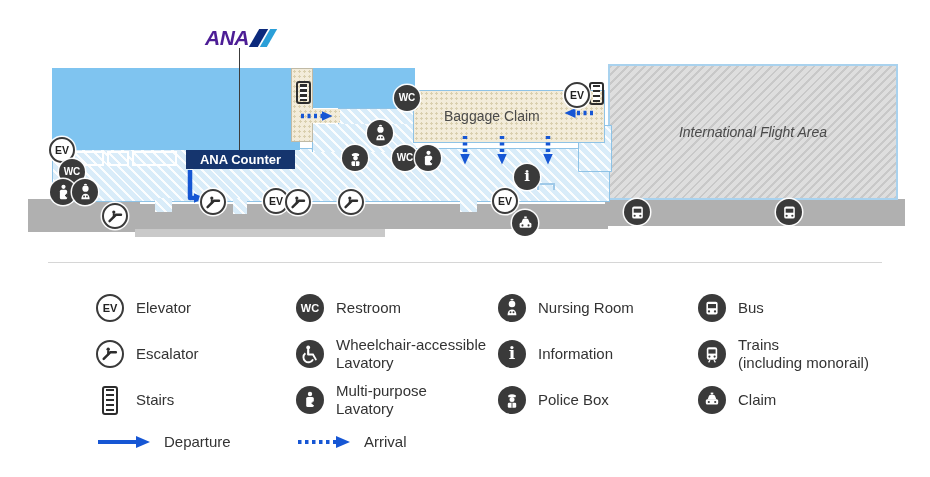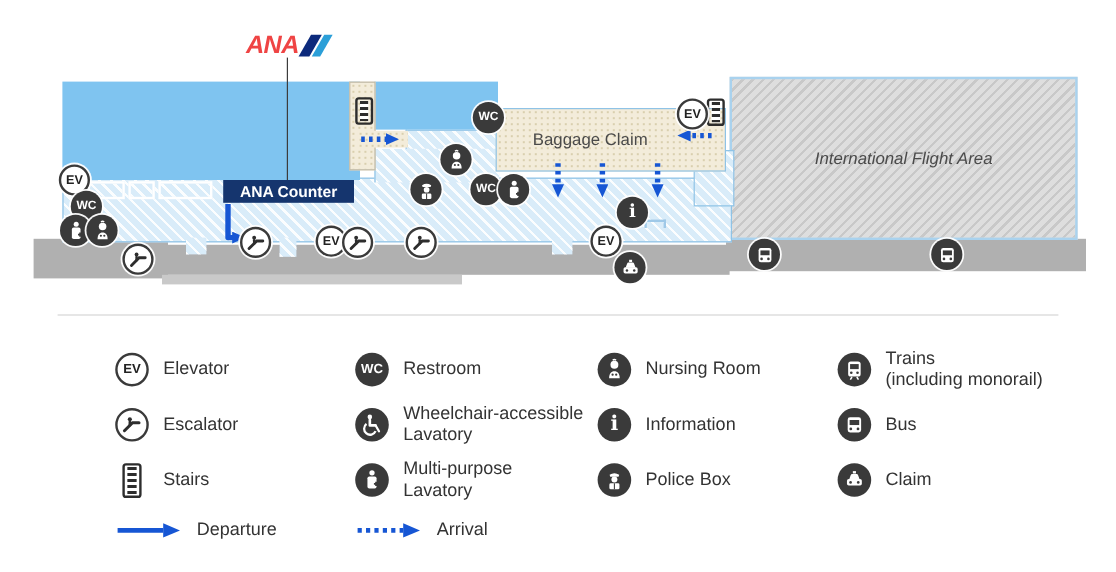--- a/index.html
+++ b/index.html
@@ -29,21 +29,21 @@
     padding:1px 2px;background-color:#fff;}
   .stairs-map{position:absolute;width:15px;height:23px;}
   .stairs-leg{width:16px;height:29px;margin-left:6px;}
   
   .map-label{position:absolute;font-size:14px;color:#4a4a4a;white-space:nowrap;}
   .counter{position:absolute;background:#15356e;color:#fff;font-size:13px;font-weight:bold;
            display:flex;align-items:center;justify-content:center;}
   .checkin{position:absolute;border:2px solid #fff;box-sizing:border-box;}
   
   .logo{position:absolute;display:flex;align-items:center;}
-  .logo-text{font-size:21px;font-weight:bold;font-style:italic;color:#ef4444;letter-spacing:-.5px;}
+  .logo-text{font-size:21px;font-weight:bold;font-style:italic;color:#4c1d95;letter-spacing:-.5px;}
   .slash{display:inline-block;height:18px;margin-left:5px;}
   .slash i{display:inline-block;height:18px;transform:skewX(-30deg);}
   .s1{width:9px;background:#0c2a7c;margin-right:2px;}
   .s2{width:7px;background:#2b9fd8;}
   
   .divider{position:absolute;left:48px;top:262px;width:834px;height:0;border-top:1px solid #d6d6d6;}
   .legend-col{position:absolute;top:285px;display:flex;flex-direction:column;}
   .leg-item{height:46px;display:flex;align-items:center;gap:12px;}
   .leg-item.arrow-row{height:38px;}
   .leg-circle{width:28px;height:28px;border-radius:50%;flex:0 0 28px;display:flex;align-items:center;
@@ -374,41 +374,41 @@
       <span class="lbl">
           <span>Police Box</span>
         </span>
     </div>
   </div>
 
   <div class="legend-col" style="left:698px;">
     <div class="leg-item">
       <span class="leg-circle dark">
           <svg class="glyph" width="20" height="20">
+            <use href="#sym-bus"></use>
+          </svg>
+        </span>
+      <span class="lbl">
+          <span>Bus</span>
+        </span>
+    </div>
+    <div class="leg-item">
+      <span class="leg-circle dark">
+          <svg class="glyph" width="20" height="20">
             <use href="#sym-train"></use>
           </svg>
         </span>
       <span class="lbl">
           <span>Trains</span>
           <span>(including monorail)</span>
         </span>
     </div>
     <div class="leg-item">
       <span class="leg-circle dark">
           <svg class="glyph" width="20" height="20">
-            <use href="#sym-bus"></use>
-          </svg>
-        </span>
-      <span class="lbl">
-          <span>Bus</span>
-        </span>
-    </div>
-    <div class="leg-item">
-      <span class="leg-circle dark">
-          <svg class="glyph" width="20" height="20">
             <use href="#sym-taxi"></use>
           </svg>
         </span>
       <span class="lbl">
           <span>Claim</span>
         </span>
     </div>
   </div>
 
 </div>

